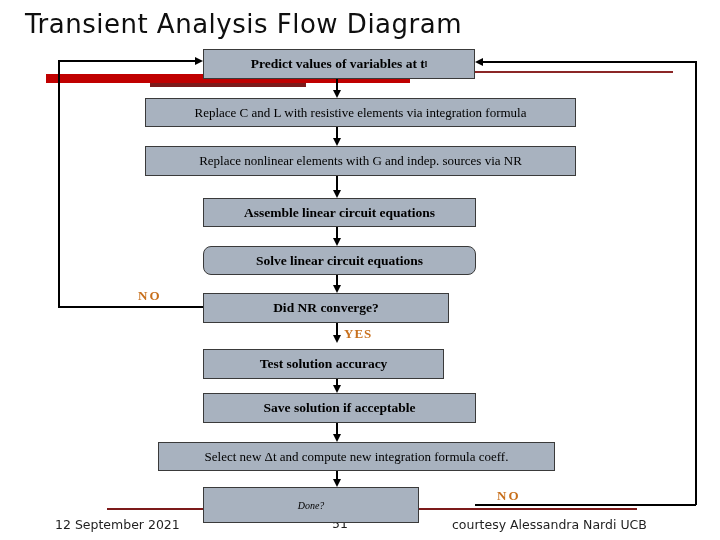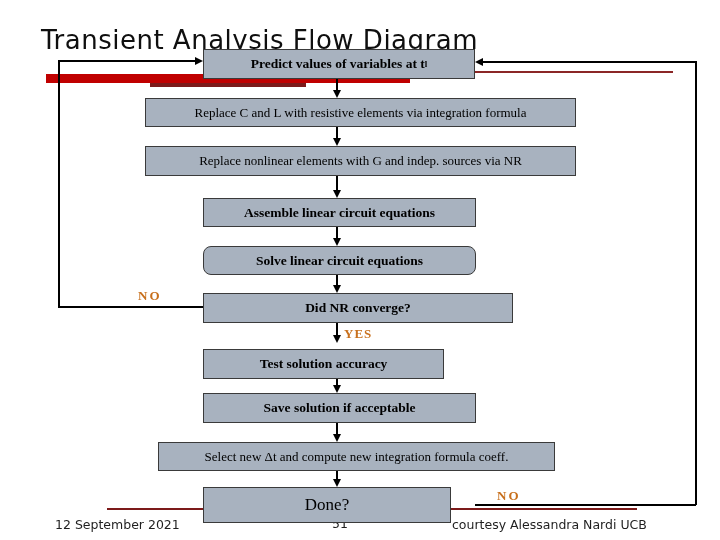--- a/index.html
+++ b/index.html
@@ -1,21 +1,21 @@
 <!DOCTYPE html>
 <html style="--boxfill: #a8b2bf; --boxborder: #3a3a3a; --red: #c00000; --darkred: #7c1a1a; --branch: #c8701d;"><head>
 <meta charset="utf-8">
 <style>
   html,body { margin:0; padding:0; background:#fff; }
   .slide {
     position:relative; width:720px; height:540px; background:#ffffff;
     overflow:hidden; font-family:"Liberation Serif", serif;
   }
   .title {
-    position:absolute; left:25px; top:8px; margin:16px;
+    position:absolute; left:25px; top:8px; margin:0;
     font:400 26px/1.25 "DejaVu Sans", sans-serif;
     color:#0f0f0f; letter-spacing:0.5px; white-space:nowrap;
   }
   
   .deco { position:absolute; }
   .red-bar        { left:46px;  top:74px;  width:364px; height:9px; background:var(--red); z-index:2; }
   .darkred-sliver { left:150px; top:82px;  width:156px; height:5px; background:var(--darkred); z-index:1; }
   .thin-top-line  { left:470px; top:71px;  width:203px; height:2px; background:#8b2626; z-index:1; }
   .thin-bot-line  { left:107px; top:508px; width:530px; height:2px; background:var(--darkred); z-index:1; }
 
@@ -51,25 +51,25 @@
     background:var(--boxfill); border:1.5px solid var(--boxborder);
     display:flex; align-items:center; justify-content:center;
     text-align:center; color:#000; font-size:13px; white-space:nowrap;
   }
   .bold { font-weight:bold; font-size:13.5px; }
   #b-predict    { left:203px; top:49px;  width:272px; height:30px; }
   #b-replace-cl { left:145px; top:98px;  width:431px; height:29px; }
   #b-replace-nl { left:145px; top:146px; width:431px; height:30px; }
   #b-assemble   { left:203px; top:198px; width:273px; height:29px; }
   #b-solve      { left:203px; top:246px; width:273px; height:29px;border-radius:8px; }
-  #b-didnr      { left:203px; top:293px; width:310px; height:30px; }
+  #b-didnr      { left:203px; top:293px; width:246px; height:30px; }
   #b-test       { left:203px; top:343px; width:241px; height:30px;margin-top:6px; }
   #b-save       { left:203px; top:393px; width:273px; height:30px; }
   #b-select     { left:158px; top:442px; width:397px; height:29px;text-align:center; }
-  #b-done       { left:203px; top:487px; width:248px; height:36px; font-size:17px; }
+  #b-done       { left:203px; top:487px; width:216px; height:36px; font-size:10px;font-style:italic; }
   #b-predict sub { font-size:9px; line-height:0; }
 
   
   .branch {
     position:absolute; z-index:2; color:var(--branch);
     font:bold 13px "Liberation Serif", serif; letter-spacing:2px;
   }
   #lbl-no-left  { left:138px; top:288px; }
   #lbl-yes      { left:344px; top:326px; letter-spacing:1px; }
   #lbl-no-right { left:497px; top:488px; }

